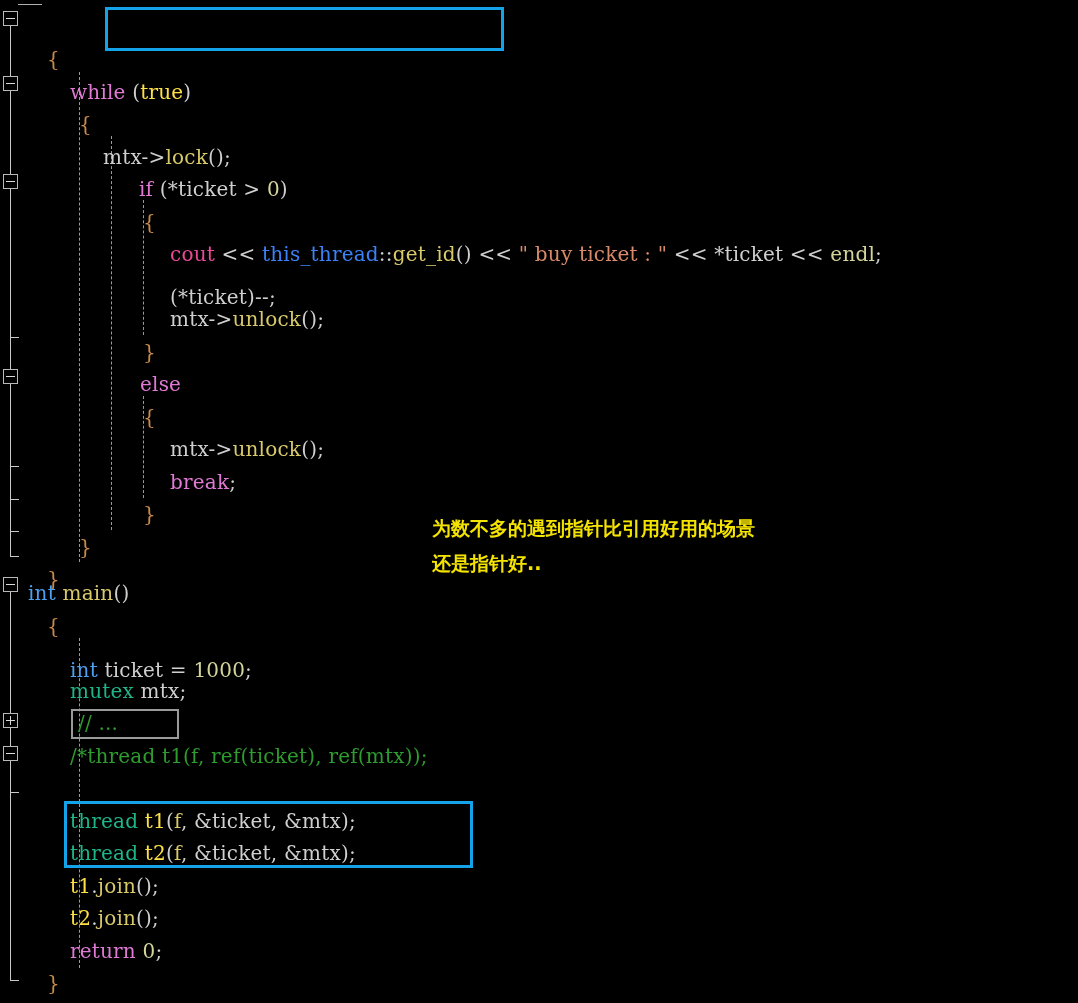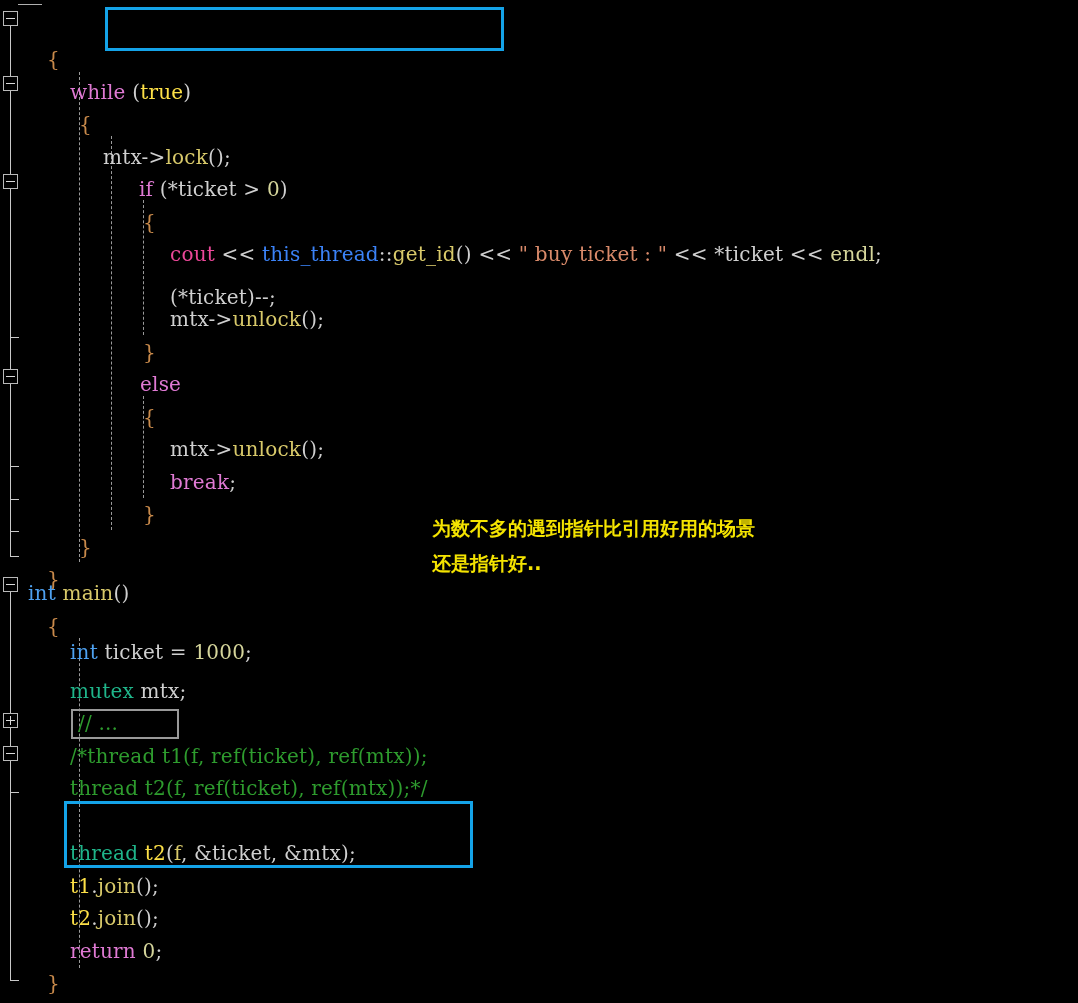--- a/index.html
+++ b/index.html
@@ -234,35 +234,35 @@
     
     <div class="line" style="top:563px;left:47px;"><span class="brace">}</span></div>
 
     
     <div class="line" style="top:577px;left:28px;"><span class="type">int</span><span class="fn"> main</span><span class="op">()</span></div>
 
     
     <div class="line" style="top:610px;left:47px;"><span class="brace">{</span></div>
 
     
-    <div class="line" style="top:636px;left:70px;"><span class="type">int</span><span class="var"> ticket</span><span class="op"> = </span><span class="num">1000</span><span class="op">;</span></div>
+    <div class="line" style="top:654px;left:70px;"><span class="type">int</span><span class="var"> ticket</span><span class="op"> = </span><span class="num">1000</span><span class="op">;</span></div>
 
     
     <div class="line" style="top:675px;left:70px;"><span class="cls">mutex</span><span class="var"> mtx</span><span class="op">;</span></div>
 
     
     <div class="line" style="top:707px;left:78px;"><span class="cmt">// ...</span></div>
 
     
     <div class="line" style="top:740px;left:70px;"><span class="cmt">/*thread t1(f, ref(ticket), ref(mtx));</span></div>
 
     
-    <div class="line" style="top:772px;left:70px;"><span class="cmt">thread t2(f, ref(ticket), ref(mtx));*/</span></div>
-
-    
+
+    
+    <div class="line" style="top:805px;left:70px;"><span class="cls">thread</span><span class="lit"> t1</span><span class="op">(</span><span class="fn">f</span><span class="op">, </span><span class="var">&amp;ticket</span><span class="op">, </span><span class="var">&amp;mtx</span><span class="op">);</span></div>
 
     
     <div class="line" style="top:837px;left:70px;"><span class="cls">thread</span><span class="lit"> t2</span><span class="op">(</span><span class="fn">f</span><span class="op">, </span><span class="var">&amp;ticket</span><span class="op">, </span><span class="var">&amp;mtx</span><span class="op">);</span></div>
 
     
     <div class="line" style="top:870px;left:70px;"><span class="lit">t1</span><span class="op">.</span><span class="fn">join</span><span class="op">();</span></div>
 
     
     <div class="line" style="top:902px;left:70px;"><span class="lit">t2</span><span class="op">.</span><span class="fn">join</span><span class="op">();</span></div>
 

